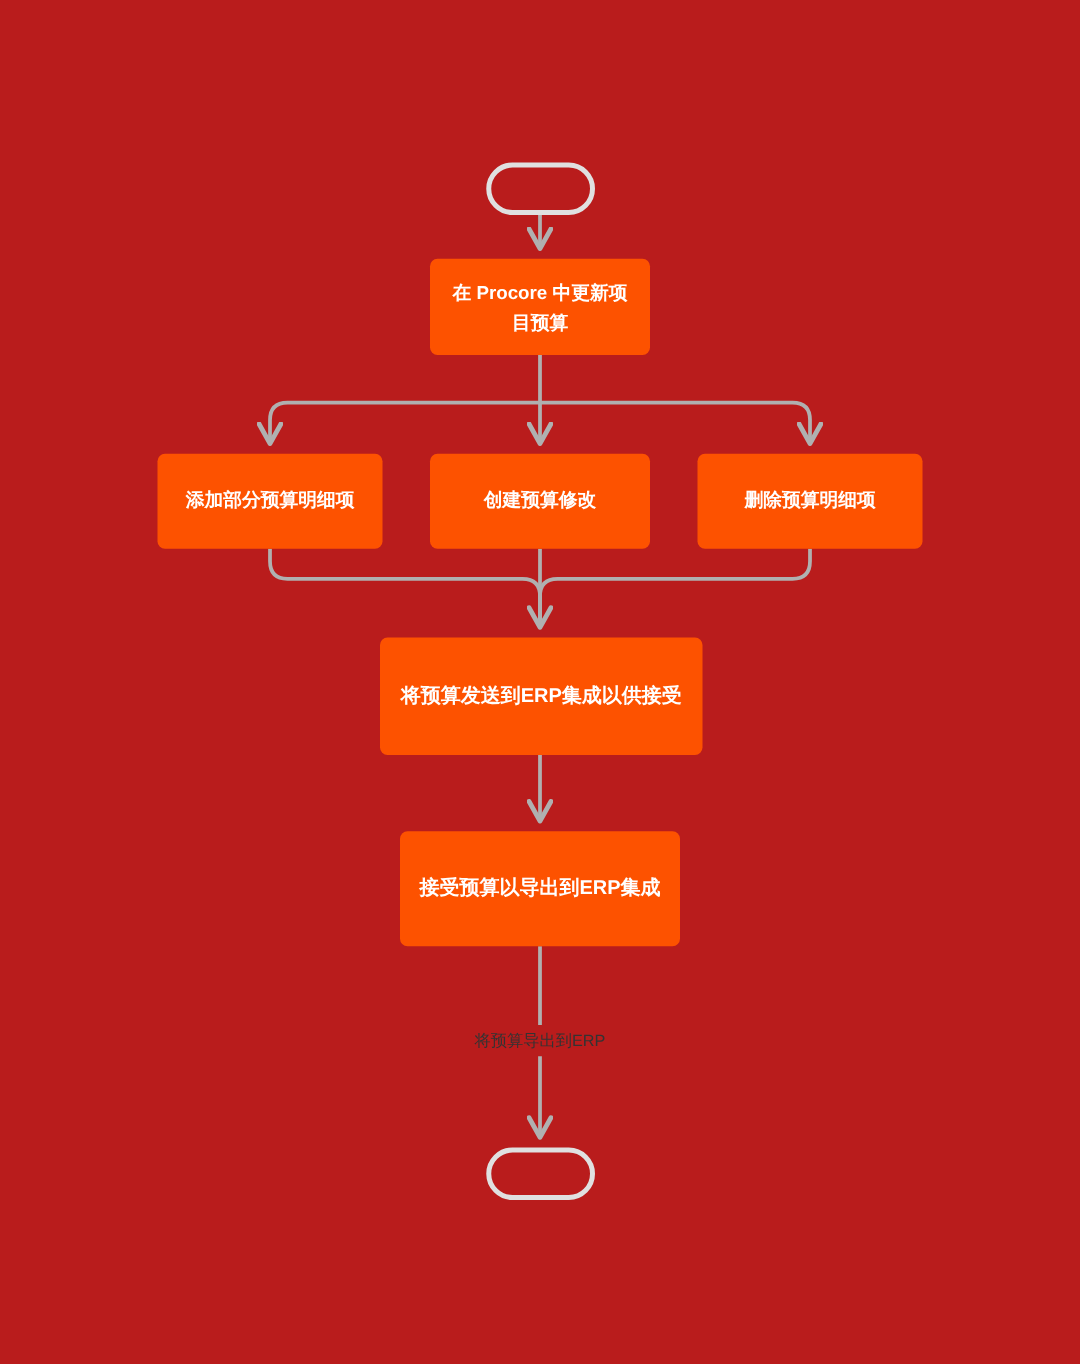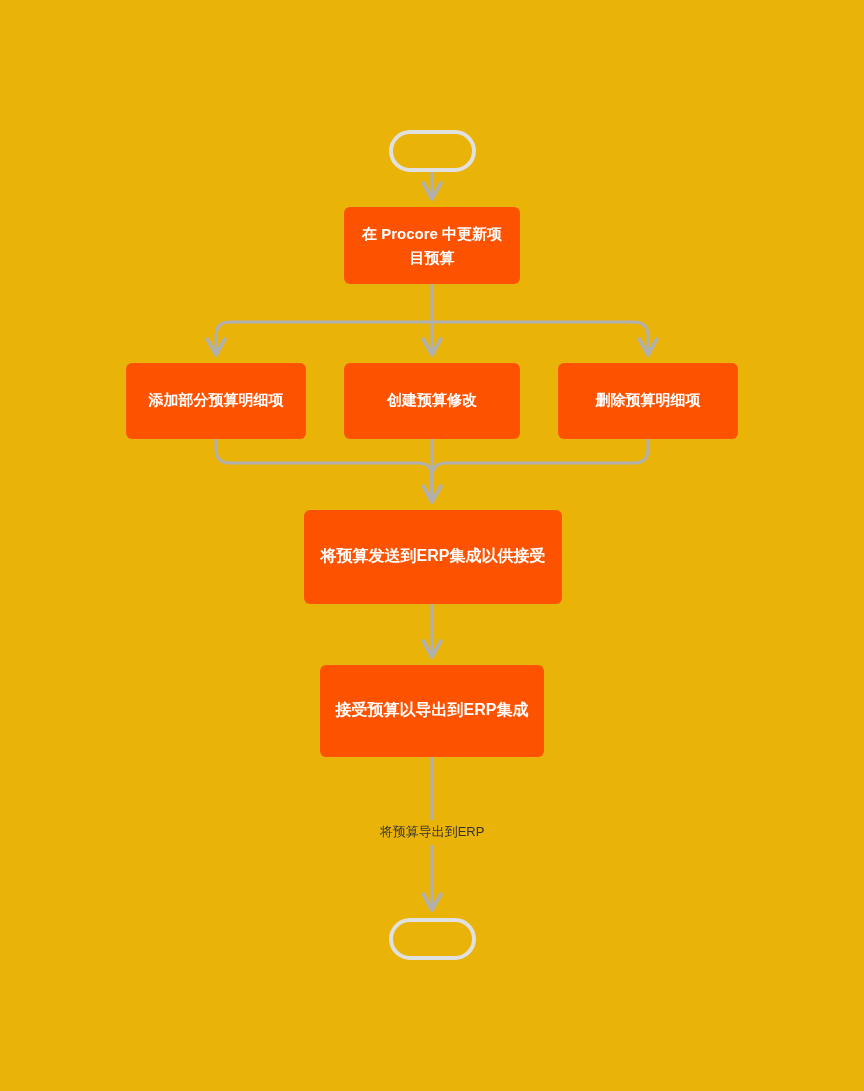--- a/index.html
+++ b/index.html
@@ -10,21 +10,21 @@
   body {
     width: 864px;
     height: 1091px;
     overflow: hidden;
     font-family: "Liberation Sans", "DejaVu Sans", sans-serif;
   }
   #flowchart-root {
     position: relative;
     width: 864px;
     height: 1091px;
-    background: #eab308;
+    background: #b91c1c;
   }
   svg.flow-canvas {
     position: absolute;
     top: 0;
     left: 0;
     width: 864px;
     height: 1091px;
     display: block;
   }
   .node-label {

